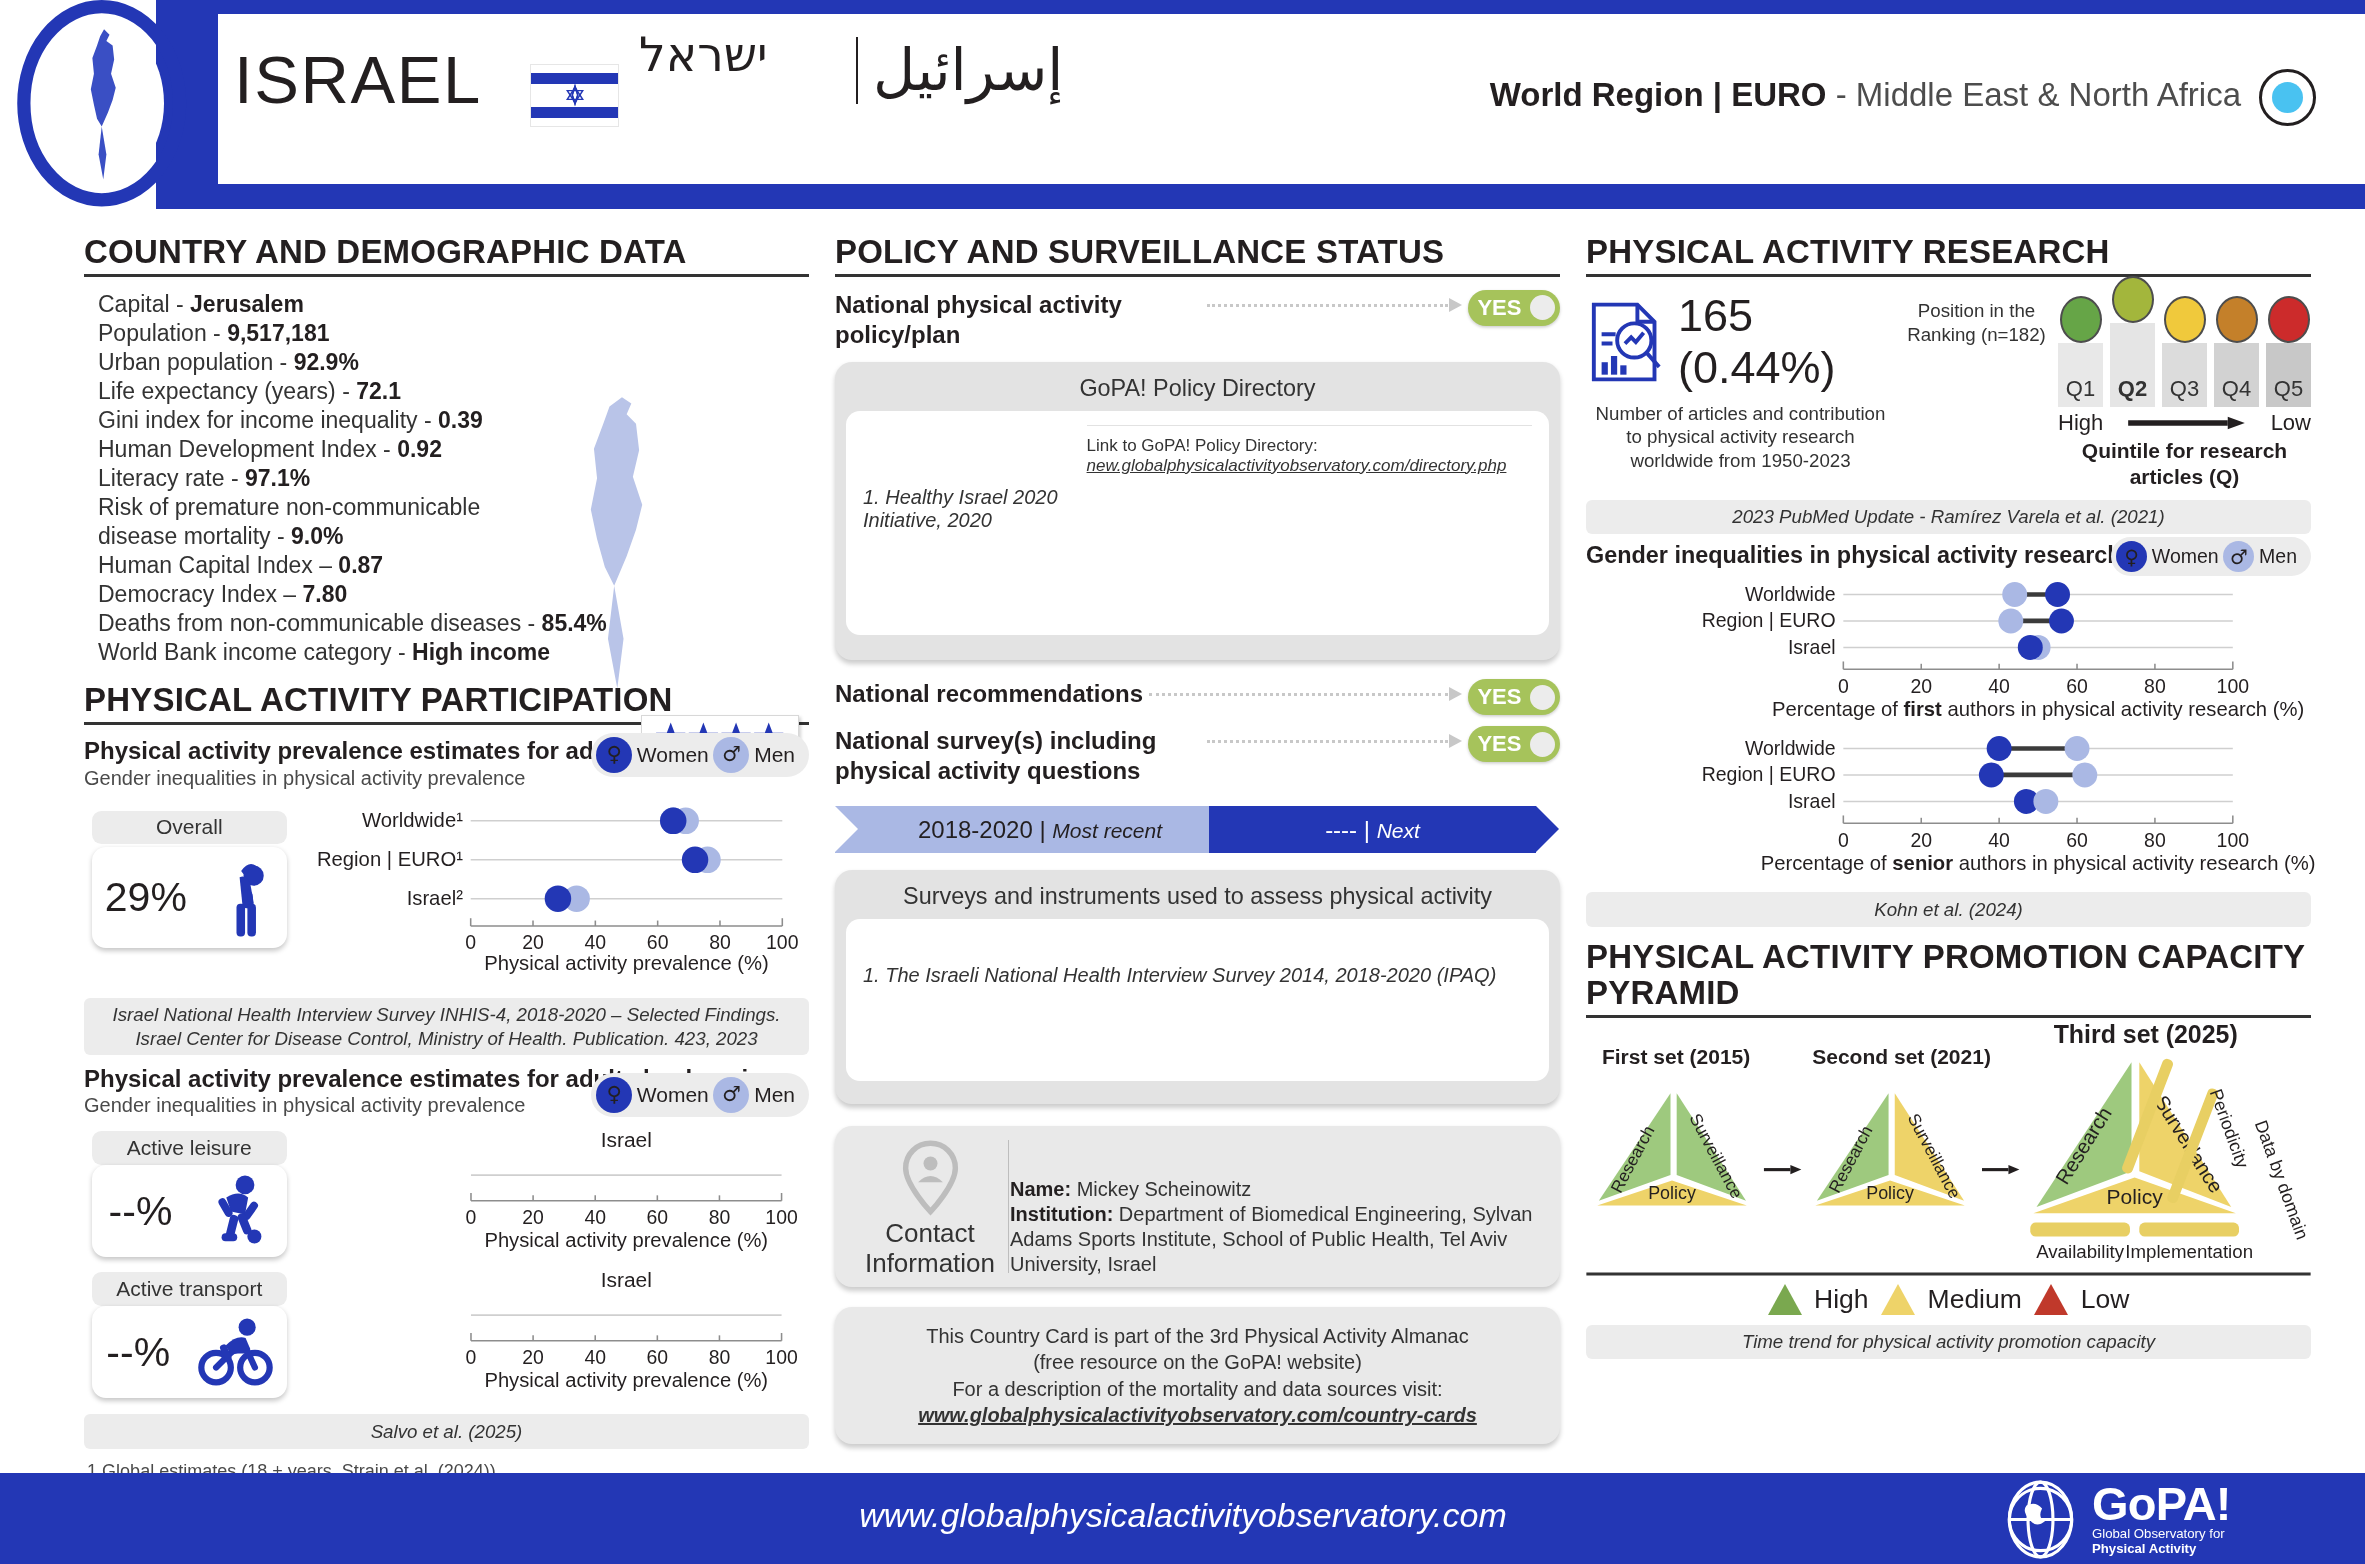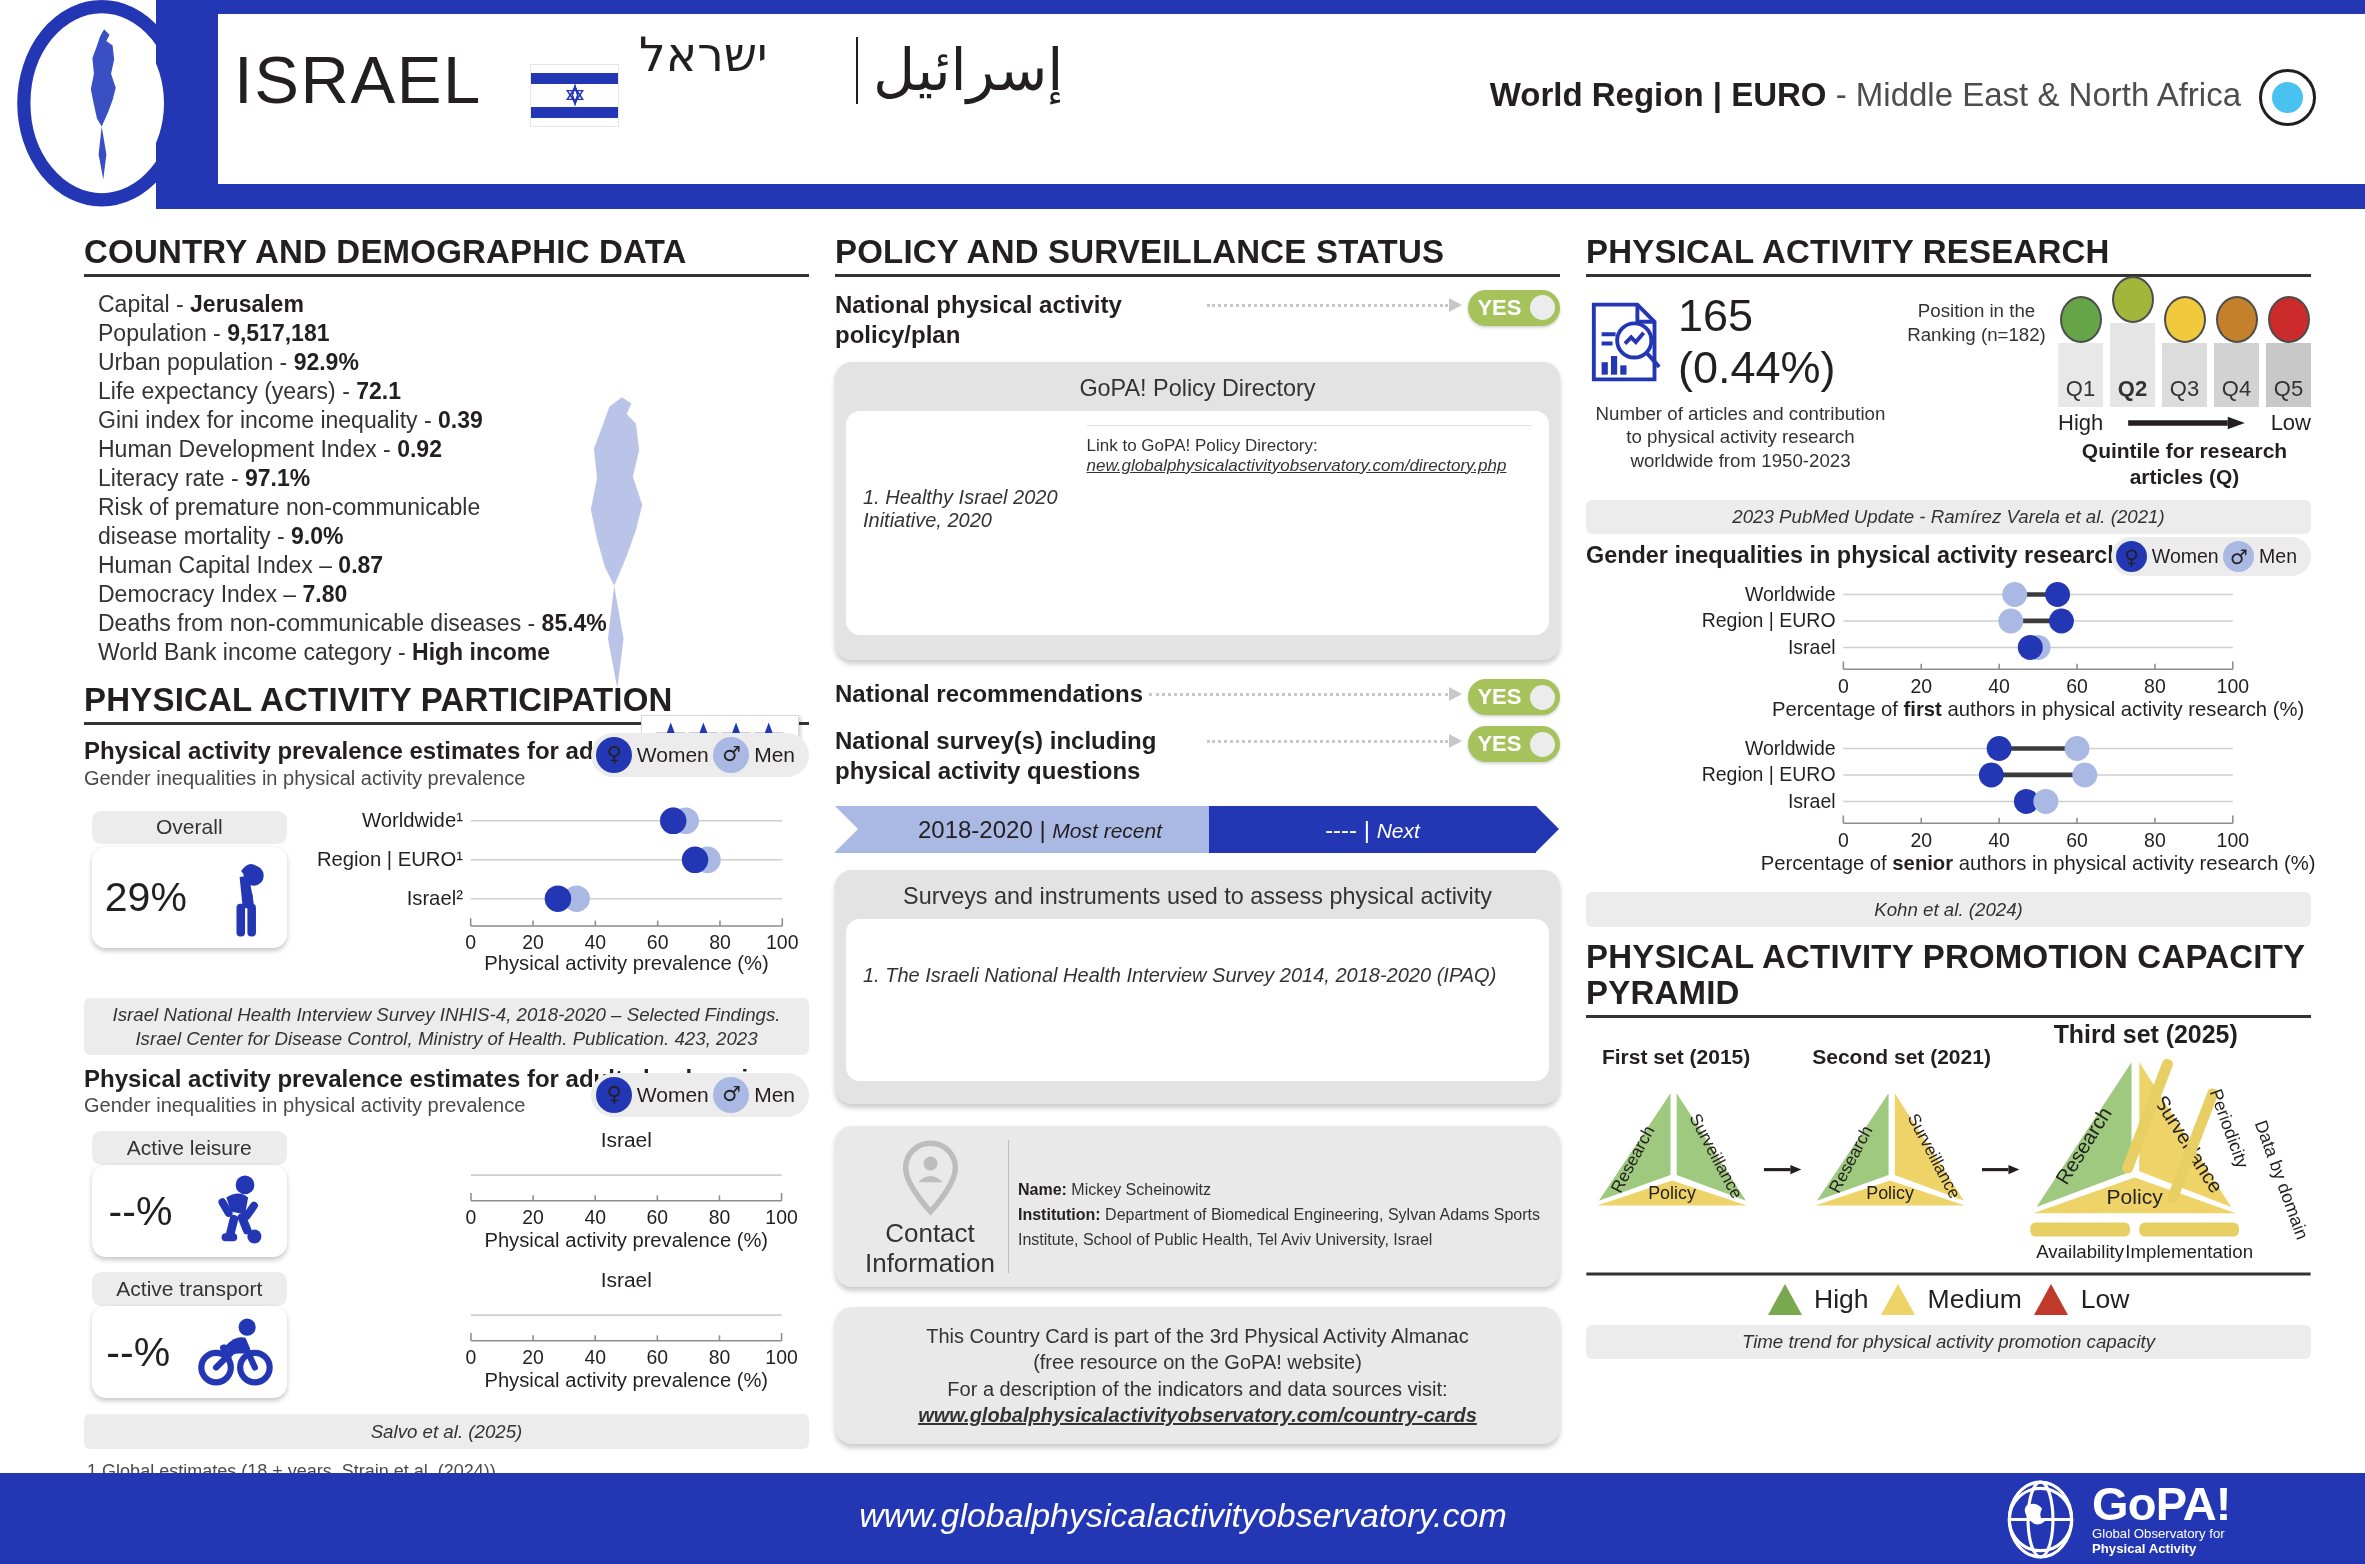--- a/index.html
+++ b/index.html
@@ -80,21 +80,21 @@
   .seg.a{background:#aab8e4;color:#231f20;}
   .seg.b{background:#2337b5;color:#fff;}
   .seg .txt{font-size:24px;white-space:nowrap;}
   .seg .txt i{font-size:21px;}
   .tri-r{position:absolute;right:-22.6px;top:0;width:0;height:0;border-left:23.4px solid;border-top:23.4px solid transparent;border-bottom:23.4px solid transparent;}
   .tri-l{position:absolute;left:0;top:0;width:0;height:0;border-left:23.4px solid #fff;border-top:23.4px solid transparent;border-bottom:23.4px solid transparent;}
 
   .contact{background:#e9e9e9;border-radius:17px;box-shadow:0 3.1px 5.5px rgba(0,0,0,.2);display:flex;padding:14px 17px;}
   .contact-left{width:156px;text-align:center;}
   .contact-left .lbl{font-size:26px;color:#333;line-height:30px;}
-  .contact-right{flex:1;border-left:1.6px solid #bdbdbd;padding-left:9px;font-size:16px;color:#333;line-height:25px;}
+  .contact-right{flex:1;border-left:1.6px solid #bdbdbd;padding-left:1px;font-size:20px;color:#333;line-height:25px;}
   .contact-right b{color:#231f20;}
 
   .noteblock{background:#e9e9e9;border-radius:17px;box-shadow:0 3.1px 5.5px rgba(0,0,0,.2);text-align:center;font-size:20px;color:#333;line-height:26.5px;padding:15.6px 7.8px;}
 
   
   .res-top{display:flex;align-items:flex-start;gap:7.8px;}
   .res-num{font-size:45px;color:#231f20;}
   .res-cap{font-size:18.7px;color:#333;text-align:center;line-height:23.4px;}
   .ring{width:101px;height:101px;border-radius:50%;border:12.5px solid #2337b5;background:#fff;display:flex;align-items:center;justify-content:center;position:relative;box-sizing:border-box;}
   .ring .inner{position:absolute;left:-2.3px;top:-2.3px;width:97px;height:97px;border-radius:50%;border:2.3px solid #231f20;}
@@ -457,21 +457,21 @@
       </div>
       <div class="contact-right">
         <div style="margin-top:37px;"><b>Name:</b><span> Mickey Scheinowitz</span></div>
         <div><b>Institution:</b><span> Department of Biomedical Engineering, Sylvan Adams Sports Institute, School of Public Health, Tel Aviv University, Israel</span></div>
       </div>
     </div>
 
     <div class="noteblock" style="margin-top:20px;">
       <div style="white-space:pre-line;">This Country Card is part of the 3rd Physical Activity Almanac
 (free resource on the GoPA! website)
-For a description of the indicators and data sources visit:</div>
+For a description of the mortality and data sources visit:</div>
       <div><u style="font-style:italic;font-weight:bold;">www.globalphysicalactivityobservatory.com/country-cards</u></div>
     </div>
   </div>
 
   <div class="col col3">
     <h2 class="sec">PHYSICAL ACTIVITY RESEARCH</h2>
     <div class="rule"></div>
 
     <div class="res-top" style="margin-top:4.7px;">
 

